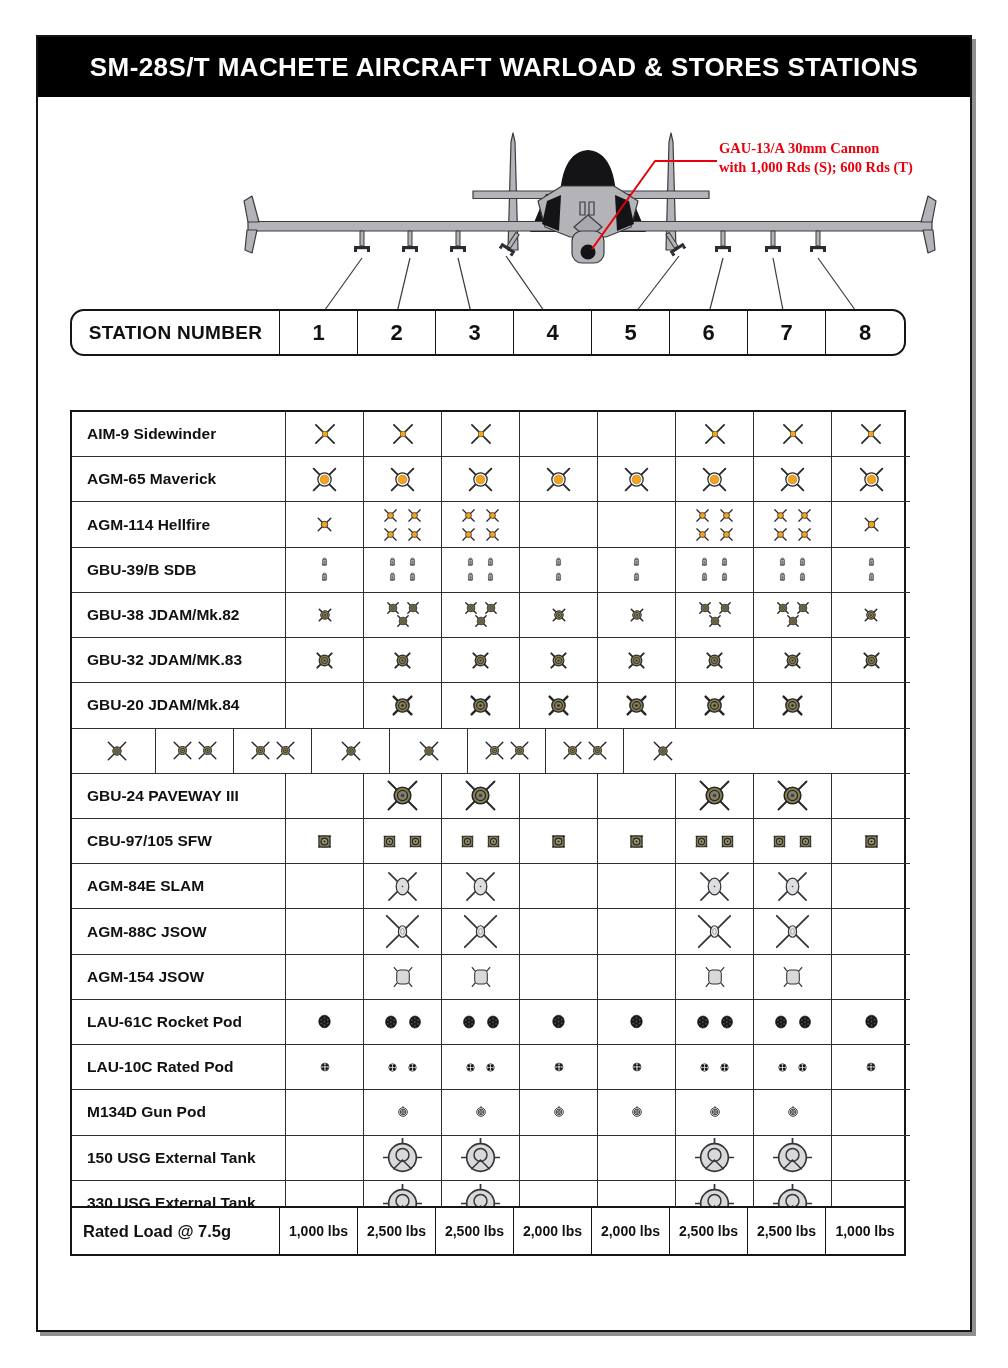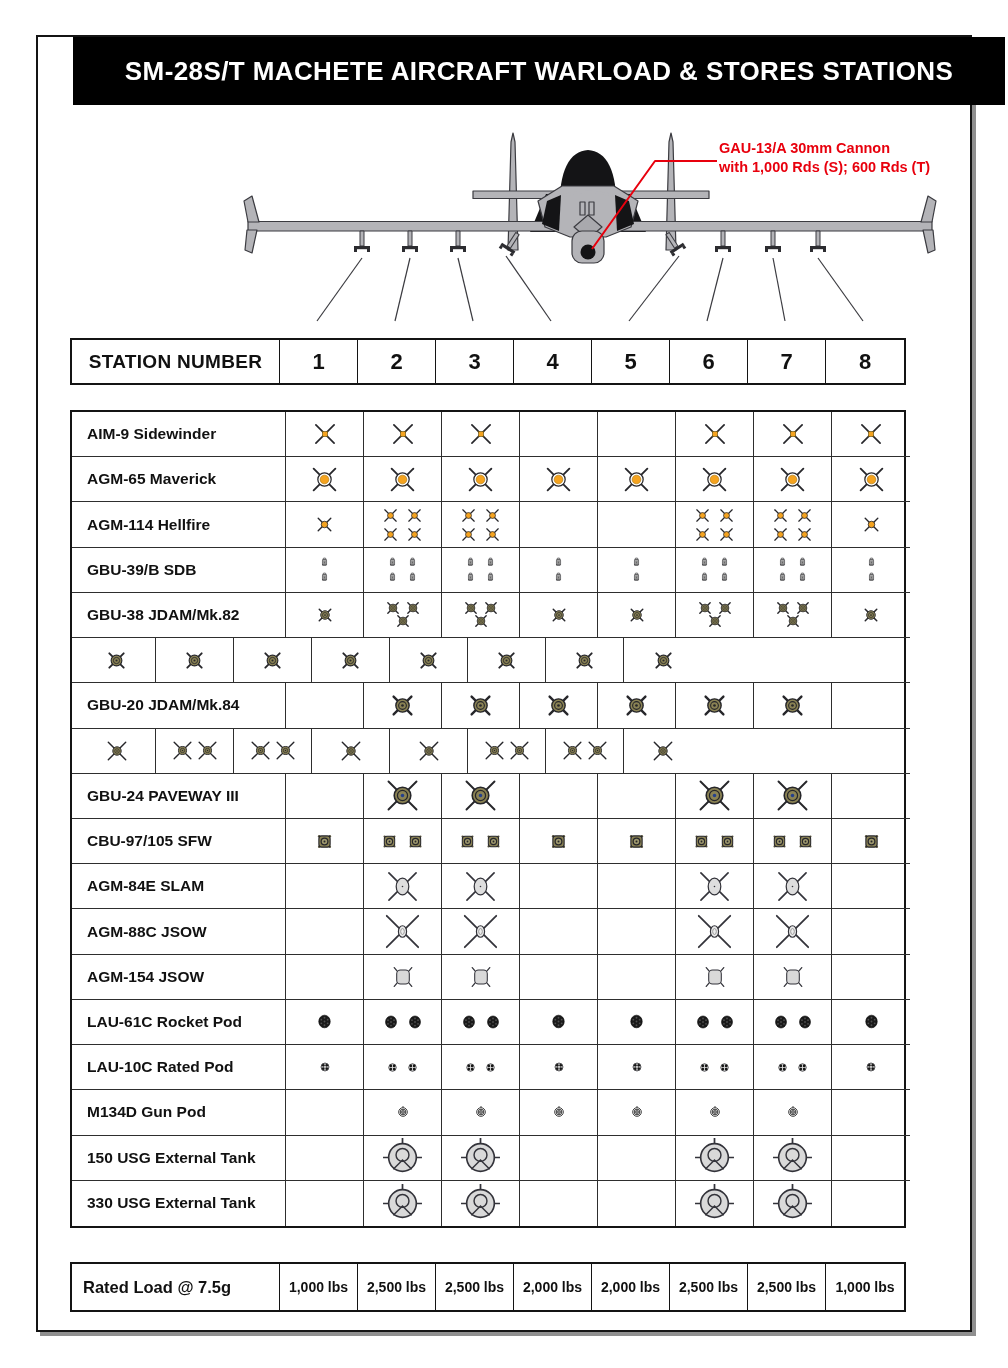--- a/index.html
+++ b/index.html
@@ -1,29 +1,29 @@
 <!DOCTYPE html>
 <html><head>
 <meta charset="utf-8">
 <style>
   html,body{margin:0;padding:0;}
   body{width:1008px;height:1368px;background:#fff;position:relative;overflow:hidden;
        font-family:"Liberation Sans", sans-serif;color:#111;}
   *{box-sizing:border-box;}
   .frame{position:absolute;left:36px;top:35px;width:936px;height:1297px;
          border:2px solid #141414;background:#fff;box-shadow:4px 4px 0 #8f8f8f;}
-  .titlebar{position:absolute;left:38px;top:37px;width:932px;height:68px;background:#000;
-            display:flex;align-items:center;justify-content:center;z-index:2;margin-left:35px;}
+  .titlebar{position:absolute;left:38px;top:37px;width:932px;height:60px;background:#000;
+            display:flex;align-items:center;justify-content:center;z-index:2;}
   .titlebar span{color:#fff;font-size:26px;font-weight:bold;letter-spacing:.4px;}
   .overlay{position:absolute;left:0;top:0;width:1008px;height:1368px;z-index:1;pointer-events:none;}
   .callout{position:absolute;left:719px;top:139px;z-index:2;color:#e8000d;
-           font-size:14.5px;font-weight:bold;line-height:1.32;white-space:nowrap;}
+           font-size:14.5px;font-weight:bold;line-height:1.32;white-space:nowrap;font-family:Liberation Serif, serif;}
   .tbl{position:absolute;left:70px;border:2px solid #141414;background:#fff;display:flex;z-index:2;}
-  .station-tbl{top:338px;width:836px;height:47px;}
-  .load-tbl{top:1262px;width:836px;height:50px;}
+  .station-tbl{top:309px;width:836px;height:47px;border-radius:14px;}
+  .load-tbl{top:1206px;width:836px;height:50px;}
   .lbl-cell{flex:0 0 208px;display:flex;align-items:center;border-right:1.6px solid #141414;}
   .station-tbl .lbl-cell{justify-content:center;font-size:19px;font-weight:bold;letter-spacing:.3px;}
   .load-tbl .lbl-cell{padding-left:11px;font-size:16.5px;font-weight:bold;}
   .num-cell{flex:0 0 78px;display:flex;align-items:center;justify-content:center;
             border-right:1.6px solid #141414;font-weight:bold;}
   .num-cell:last-child{border-right:none;}
   .station-tbl .num-cell{font-size:22px;}
   .load-tbl .num-cell{font-size:14px;}
   .matrix{position:absolute;left:70px;top:410px;width:836px;height:818px;z-index:2;
           border:2px solid #141414;background:#fff;display:grid;grid-template-rows:repeat(18,1fr);}
@@ -1107,20 +1107,21 @@
               <line x1="11.5" y1="-11.5" x2="-11.5" y2="11.5"></line>
             </g>
             <circle r="8.6" fill="#8A8254" stroke="#26262a" stroke-width="1.8"></circle>
             <circle r="5" fill="none" stroke="#26262a" stroke-width="1.4"></circle>
             <circle r="1.7" fill="#26262a"></circle>
           </svg>
         </span>
       </div>
     </div>
     <div class="m-row">
+      <div class="m-label">GBU-32 JDAM/MK.83</div>
       <div class="m-cell">
         <span class="icon">
           <svg width="25" height="25" viewBox="-20 -20 40 40" xmlns="http://www.w3.org/2000/svg">
             <g stroke="#26262a" stroke-width="3" stroke-linecap="round">
               <line x1="-11.5" y1="-11.5" x2="11.5" y2="11.5"></line>
               <line x1="11.5" y1="-11.5" x2="-11.5" y2="11.5"></line>
             </g>
             <circle r="8.6" fill="#8A8254" stroke="#26262a" stroke-width="1.8"></circle>
             <circle r="5" fill="none" stroke="#26262a" stroke-width="1.4"></circle>
             <circle r="1.7" fill="#26262a"></circle>

